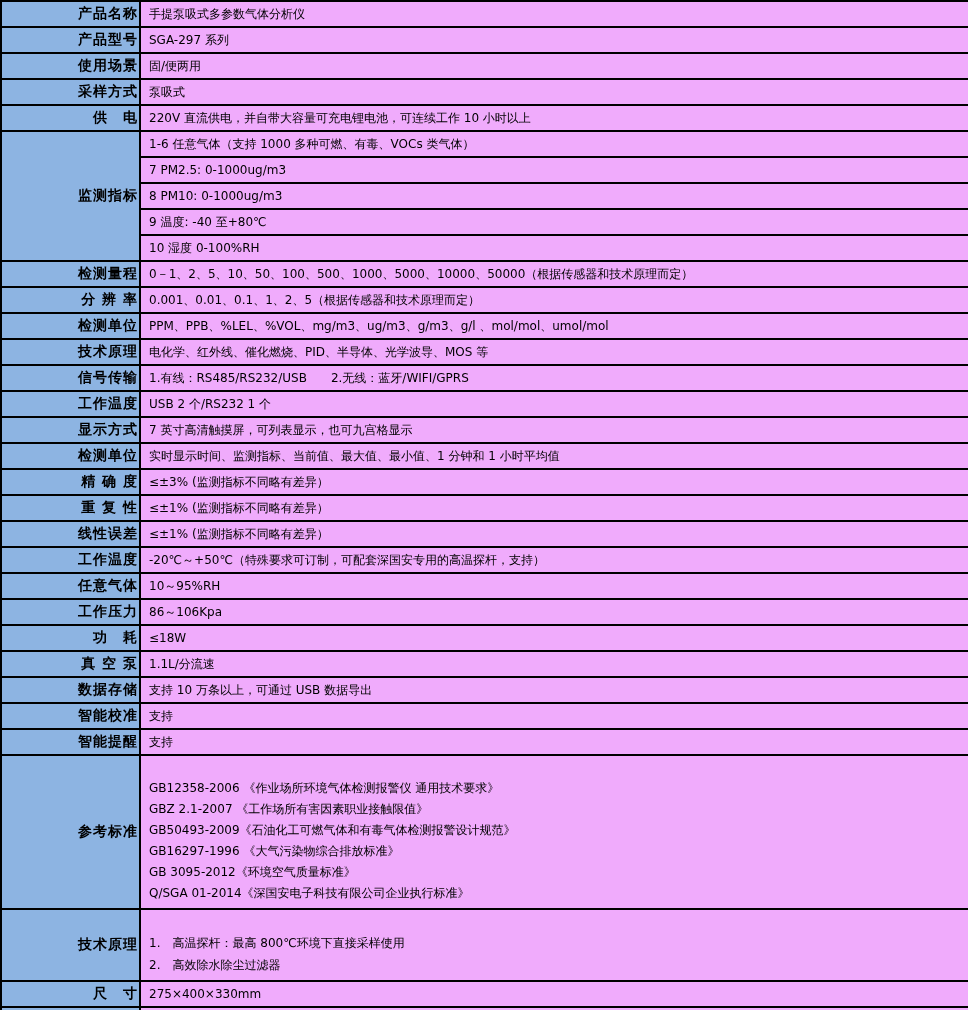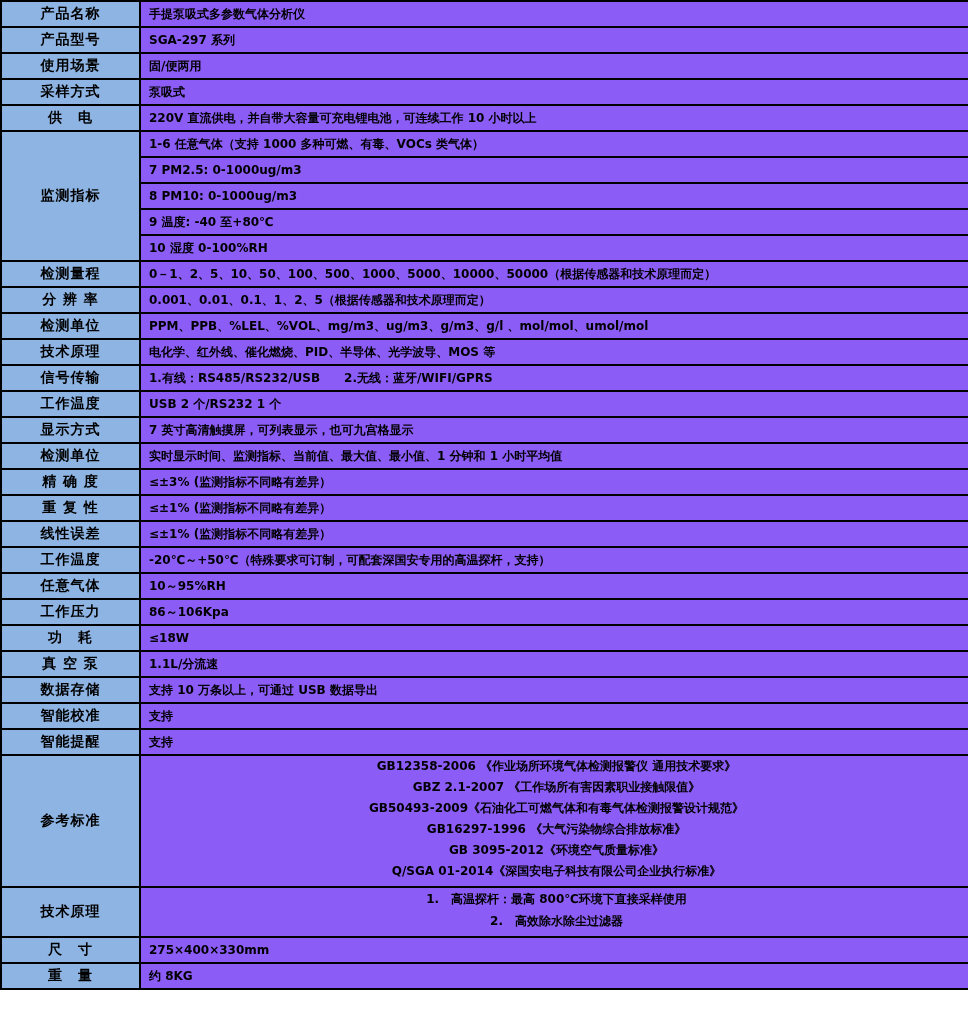--- a/index.html
+++ b/index.html
@@ -19,35 +19,34 @@
   col.c-label { width: 139px; }
   col.c-value { width: 829px; }
   td {
     border: 2px solid #000000;
     overflow: hidden;
     vertical-align: middle;
     box-sizing: border-box;
   }
   td.lbl {
     background: #8db4e2;
-    text-align: center;
+    text-align: right;
     font-weight: bold;
     font-size: 14px;
     letter-spacing: 1px;
     height: 26px;
   }
   td.val {
-    background: #8b5cf6;
+    background: #f0abfc;
     font-size: 12px;
     padding: 2px 4px 2px 8px;
     height: 26px;
     white-space: nowrap;
-    font-weight: bold;
-  }
-  td.val.multiline { white-space: normal; padding-top: 0; padding-bottom: 4px; text-align: center; }
+  }
+  td.val.multiline { white-space: normal; padding-top: 22px; padding-bottom: 4px; }
   td.val.multiline .line { line-height: 21px; white-space: nowrap; }
   tr.standards-row td.val { height: 126px; }
   tr.options-row td.val { height: 44px; }
   tr.options-row td.val .line { line-height: 22px; }
 </style>
 </head>
 <body>
 
 <div class="page">
   <table class="spec-table">

